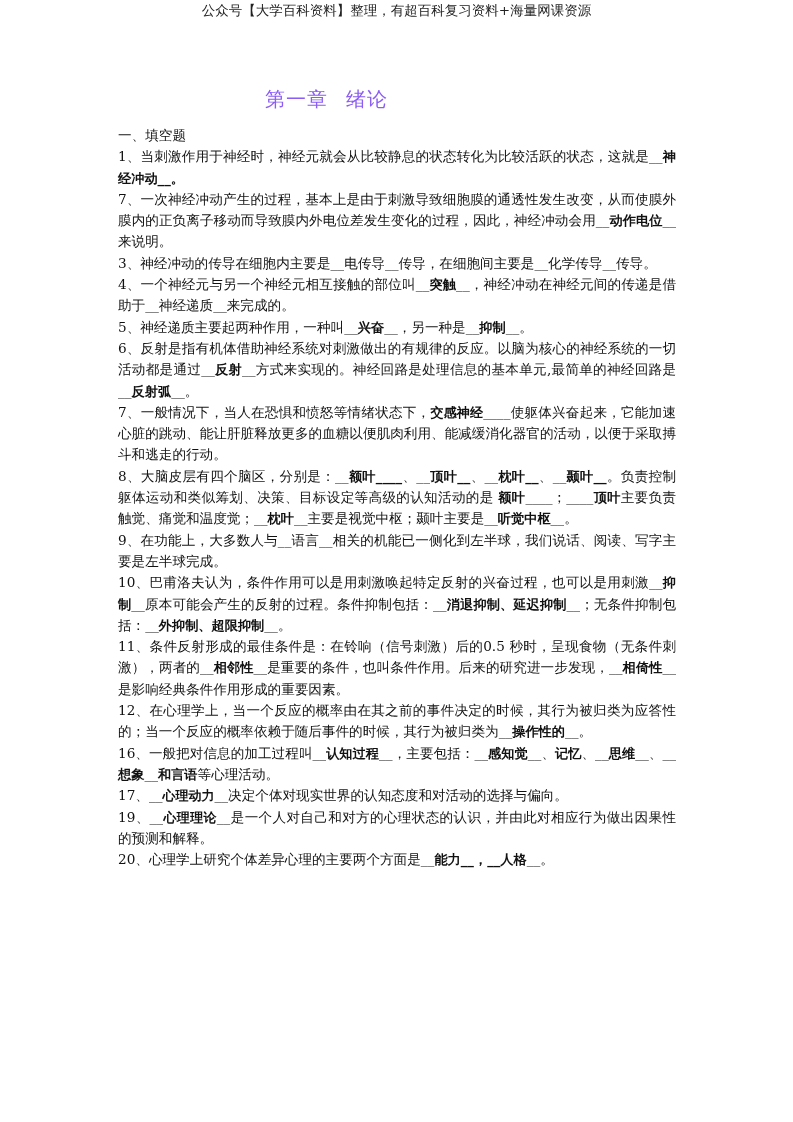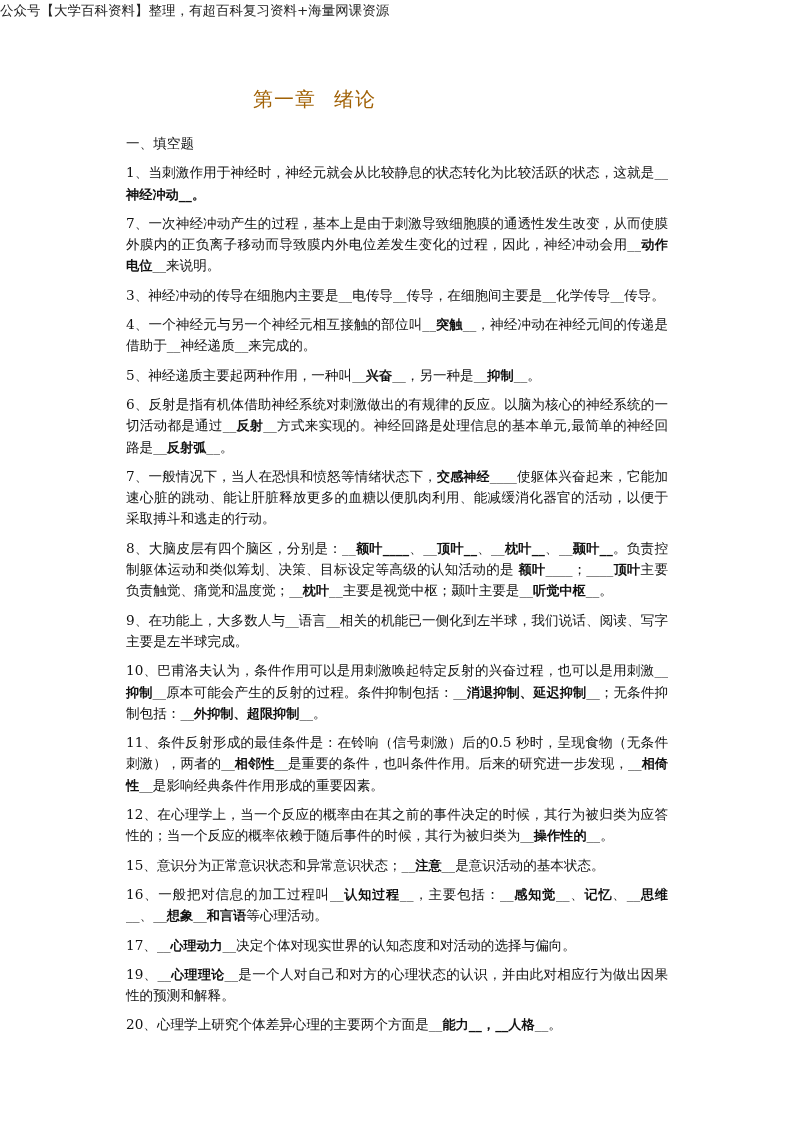--- a/index.html
+++ b/index.html
@@ -1,25 +1,25 @@
 <!DOCTYPE html>
 <html><head>
 <meta charset="utf-8">
 <style>
   html, body { margin: 0; padding: 0; background: #ffffff; }
   body { width: 793px; height: 1122px; position: relative; overflow: hidden;
          font-family: "DejaVu Serif", "Liberation Serif", serif; color: #111; }
-  .header { position: absolute; top: 1px; left: 0; width: 793px; 
+  .header { position: absolute; top: 1px; left: 0; width: 793px; text-align: center;
             font-size: 13.5px; line-height: 18px; color: #222; }
-  .title { position: absolute; top: 86px; left: 0; width: 629px; text-align: center;
-           font-size: 20px; line-height: 26px; color: #a16207; letter-spacing: 1px; }
+  .title { position: absolute; top: 86px; left: 12px; width: 629px; text-align: center;
+           font-size: 20px; line-height: 26px; color: #8b5cf6; letter-spacing: 1px; }
   .title .gap { display: inline-block; width: 18px; }
   .content { position: absolute; top: 125px; left: 118px; width: 558px;
              font-size: 13.6px; line-height: 21.3px; text-align: justify; }
-  .para { margin: 8px; }
+  .para { margin: 0; }
   .run { white-space: pre-wrap; }
   .run.bold { font-family: "DejaVu Sans", "Liberation Sans", sans-serif; font-weight: bold; font-size: 13.2px; }
   .run.bigbold { font-size: 13px; }
 </style>
 </head>
 <body>
 
 <div class="header">公众号【大学百科资料】整理，有超百科复习资料+海量网课资源</div>
 
 <div class="title">
@@ -34,19 +34,18 @@
       <p class="para"><span class="run">3、神经冲动的传导在细胞内主要是__电传导__传导，在细胞间主要是__化学传导__传导。</span></p>
       <p class="para"><span class="run">4、一个神经元与另一个神经元相互接触的部位叫__</span><span class="run bold">突触</span><span class="run">__，神经冲动在神经元间的传递是借助于__神经递质__来完成的。</span></p>
       <p class="para"><span class="run">5、神经递质主要起两种作用，一种叫__</span><span class="run bold">兴奋</span><span class="run">__，另一种是__</span><span class="run bold">抑制</span><span class="run">__。</span></p>
       <p class="para"><span class="run">6、反射是指有机体借助神经系统对刺激做出的有规律的反应。以脑为核心的神经系统的一切活动都是通过__</span><span class="run bold">反射</span><span class="run">__方式来实现的。神经回路是处理信息的基本单元,最简单的神经回路是__</span><span class="run bold">反射弧</span><span class="run">__。</span></p>
       <p class="para"><span class="run">7、一般情况下，当人在恐惧和愤怒等情绪状态下，</span><span class="run bold bigbold">交感神经</span><span class="run">____使躯体兴奋起来，它能加速心脏的跳动、能让肝脏释放更多的血糖以便肌肉利用、能减缓消化器官的活动，以便于采取搏斗和逃走的行动。</span></p>
       <p class="para"><span class="run">8、大脑皮层有四个脑区，分别是：__</span><span class="run bold">额叶____</span><span class="run">、__</span><span class="run bold">顶叶__</span><span class="run">、__</span><span class="run bold">枕叶__</span><span class="run">、__</span><span class="run bold">颞叶__</span><span class="run">。负责控制躯体运动和类似筹划、决策、目标设定等高级的认知活动的是 </span><span class="run bold">额叶</span><span class="run">____；____</span><span class="run bold">顶叶</span><span class="run">主要负责触觉、痛觉和温度觉；__</span><span class="run bold">枕叶</span><span class="run">__主要是视觉中枢；颞叶主要是__</span><span class="run bold">听觉中枢</span><span class="run">__。</span></p>
       <p class="para"><span class="run">9、在功能上，大多数人与__语言__相关的机能已一侧化到左半球，我们说话、阅读、写字主要是左半球完成。</span></p>
       <p class="para"><span class="run">10、巴甫洛夫认为，条件作用可以是用刺激唤起特定反射的兴奋过程，也可以是用刺激__</span><span class="run bold">抑制</span><span class="run">__原本可能会产生的反射的过程。条件抑制包括：__</span><span class="run bold">消退抑制、延迟抑制</span><span class="run">__；无条件抑制包括：__</span><span class="run bold">外抑制、超限抑制</span><span class="run">__。</span></p>
       <p class="para"><span class="run">11、条件反射形成的最佳条件是：在铃响（信号刺激）后的0.5 秒时，呈现食物（无条件刺激），两者的__</span><span class="run bold">相邻性</span><span class="run">__是重要的条件，也叫条件作用。后来的研究进一步发现，__</span><span class="run bold">相倚性</span><span class="run">__是影响经典条件作用形成的重要因素。</span></p>
       <p class="para"><span class="run">12、在心理学上，当一个反应的概率由在其之前的事件决定的时候，其行为被归类为应答性的；当一个反应的概率依赖于随后事件的时候，其行为被归类为__</span><span class="run bold">操作性的</span><span class="run">__。</span></p>
-      <p class="para"><span class="run">15、意识分为正常意识状态和异常意识状态；__</span><span class="run bold">注意</span><span class="run">__是意识活动的基本状态。</span></p>
       <p class="para"><span class="run">16、一般把对信息的加工过程叫__</span><span class="run bold">认知过程</span><span class="run">__，主要包括：__</span><span class="run bold">感知觉</span><span class="run">__、</span><span class="run bold">记忆</span><span class="run">、__</span><span class="run bold">思维</span><span class="run">__、__</span><span class="run bold">想象</span><span class="run">__</span><span class="run bold">和言语</span><span class="run">等心理活动。</span></p>
       <p class="para"><span class="run">17、__</span><span class="run bold bigbold">心理动力</span><span class="run">__决定个体对现实世界的认知态度和对活动的选择与偏向。</span></p>
       <p class="para"><span class="run">19、__</span><span class="run bold bigbold">心理理论</span><span class="run">__是一个人对自己和对方的心理状态的认识，并由此对相应行为做出因果性的预测和解释。</span></p>
       <p class="para"><span class="run">20、心理学上研究个体差异心理的主要两个方面是__</span><span class="run bold">能力</span><span class="run bold">__，__</span><span class="run bold">人格</span><span class="run">__。</span></p>
     </div>
 </div>
 
 </body></html>

